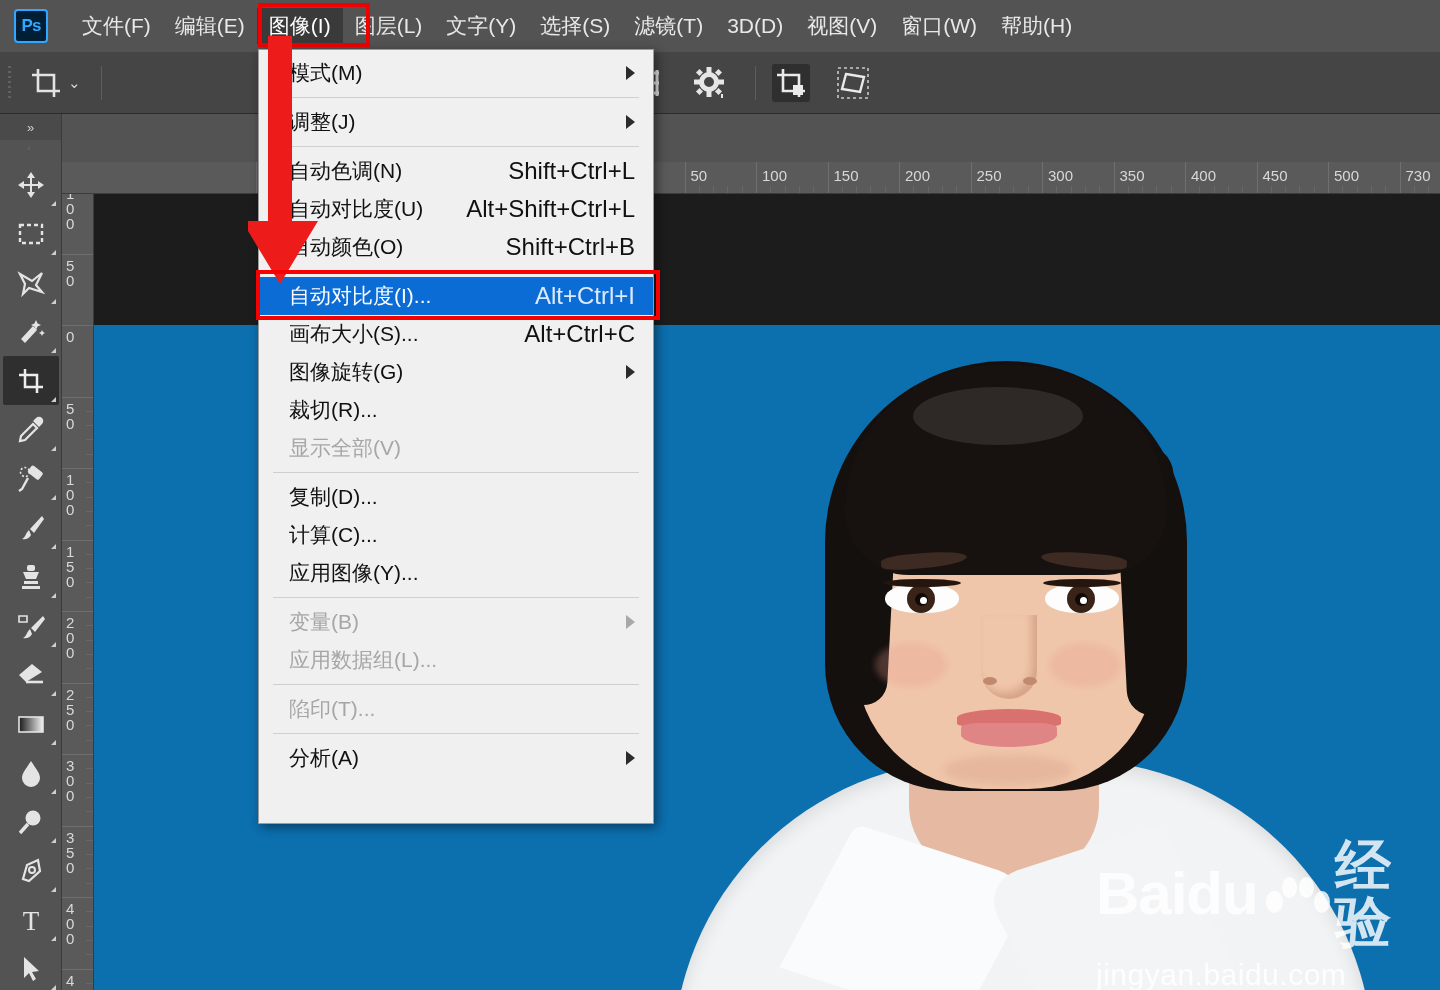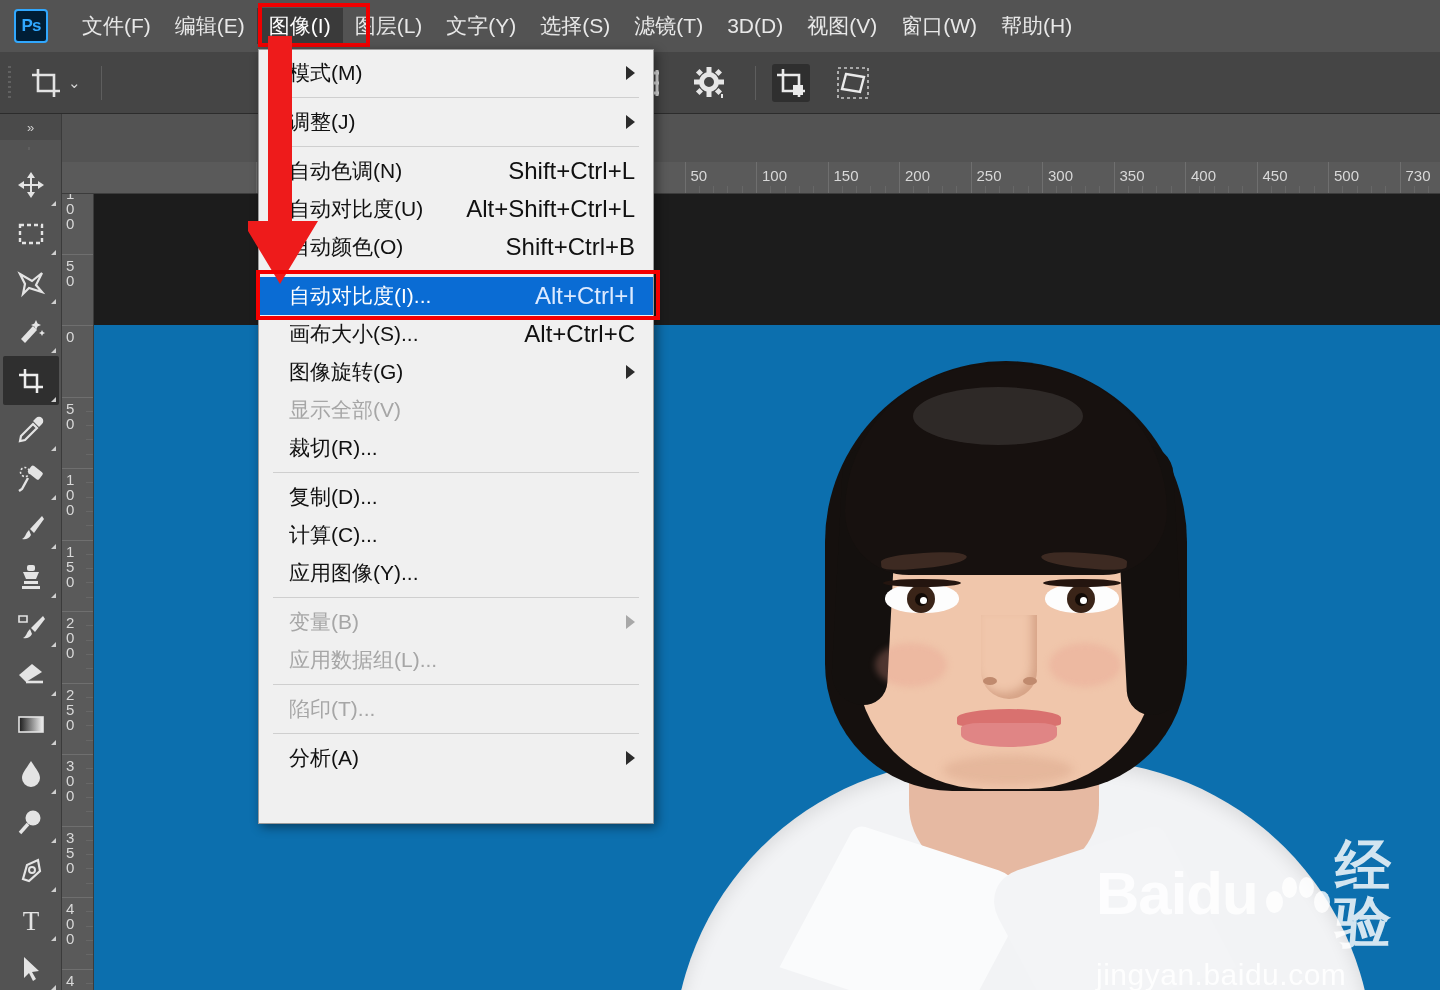--- a/index.html
+++ b/index.html
@@ -691,25 +691,25 @@
         <span class="sc">Alt+Ctrl+I</span>
       </div>
       <div class="mi">
         <span>画布大小(S)...</span>
         <span class="sc">Alt+Ctrl+C</span>
       </div>
       <div class="mi">
         <span>图像旋转(G)</span>
         <span class="arrow"></span>
       </div>
+      <div class="mi">
+        <span>裁切(R)...</span>
+      </div>
       <div class="mi disabled">
         <span>显示全部(V)</span>
-      </div>
-      <div class="mi">
-        <span>裁切(R)...</span>
       </div>
       <div class="sep"></div>
       <div class="mi">
         <span>复制(D)...</span>
       </div>
       <div class="mi">
         <span>计算(C)...</span>
       </div>
       <div class="mi">
         <span>应用图像(Y)...</span>

